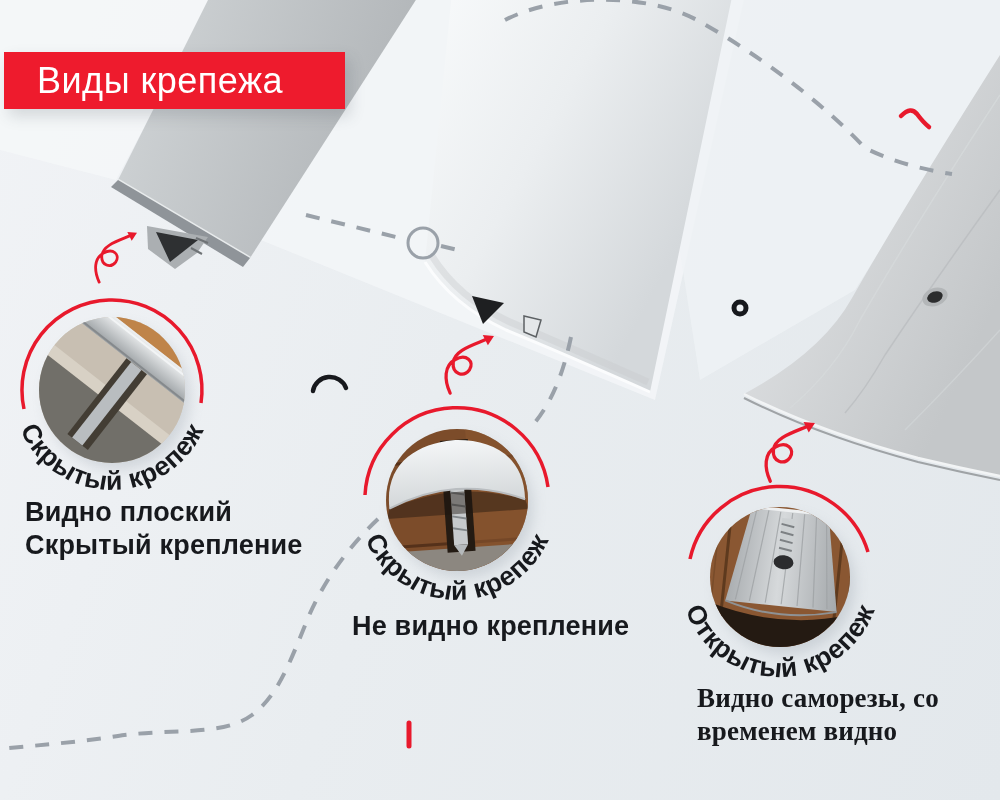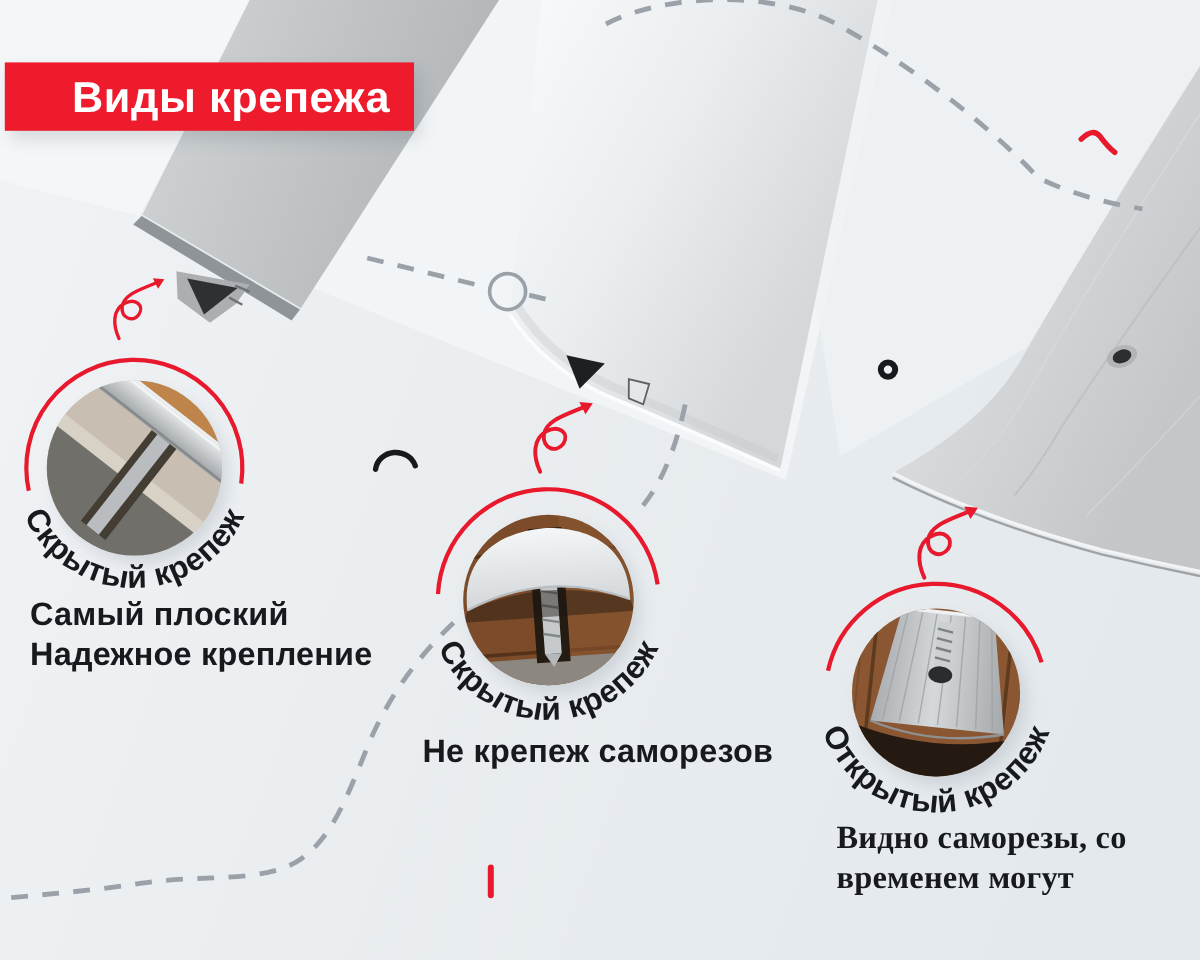--- a/index.html
+++ b/index.html
@@ -5,22 +5,22 @@
   :root{
     --background:#eaedf0; --banner-red:#ee1b2d; --accent-red:#e8192c;
     --dash-gray:#9aa1a9; --text-dark:#17191d;
   }
   *{margin:0;padding:0;box-sizing:border-box;}
   body{width:1000px;height:800px;overflow:hidden;font-family:"Liberation Sans","DejaVu Sans",sans-serif;}
   .stage{position:relative;width:1000px;height:800px;
     background:linear-gradient(110deg,#f1f3f6 0%,#e9edf0 45%,#e3e8ec 100%);}
   .stage svg{position:absolute;left:0;top:0;}
   .banner{position:absolute;left:4px;top:52px;width:341px;height:57px;
-    background:var(--banner-red);color:#fff;font-size:36px;font-weight:700;
-    line-height:57px;padding-left:56px;letter-spacing:.5px;
+    background:var(--banner-red);color:#fff;font-size:36px;font-weight:400;
+    line-height:57px;padding-left:33px;letter-spacing:.5px;
     box-shadow:5px 7px 14px rgba(60,70,85,.18);}
   .desc{position:absolute;color:var(--text-dark);font-size:27px;font-weight:700;
     line-height:33px;letter-spacing:.2px;}
   .desc-1{left:25px;top:496px;}
   .desc-2{left:352px;top:610px;}
   .desc-3{left:697px;top:682px;font-family:Liberation Serif, serif;}
   .dashpath{stroke:var(--dash-gray);stroke-width:4;fill:none;stroke-dasharray:14 12;}
   .redstroke{stroke:var(--accent-red);fill:none;}
   .redfill{fill:var(--accent-red);}
   .blackmark{stroke:var(--text-dark);fill:none;}
@@ -213,24 +213,24 @@
   <circle cx="740" cy="308" r="6" fill="none" stroke="var(--text-dark)" stroke-width="5"></circle>
   <path class="redstroke" stroke-width="4.5" stroke-linecap="round" stroke-linejoin="round" d="M 901,116 C 908,109 913,109 917,114 C 920,118 924,123 929,127"></path>
   <path class="redstroke" stroke-width="5" stroke-linecap="round" d="M 409,723 L 409,746"></path>
 </svg>
 
 <div class="banner">
   <span>Виды крепежа</span>
 </div>
 
 <div class="desc desc-1">
-  <div>Самый плоский</div>
-  <div>Надежное крепление</div>
+  <div>Видно плоский</div>
+  <div>Скрытый крепление</div>
 </div>
 <div class="desc desc-2">
-  <div>Не крепеж саморезов</div>
+  <div>Не видно крепление</div>
 </div>
 <div class="desc desc-3">
   <div>Видно саморезы, со</div>
-  <div>временем могут</div>
+  <div>временем видно</div>
 </div>
 
 </div>
 
 </body></html>

